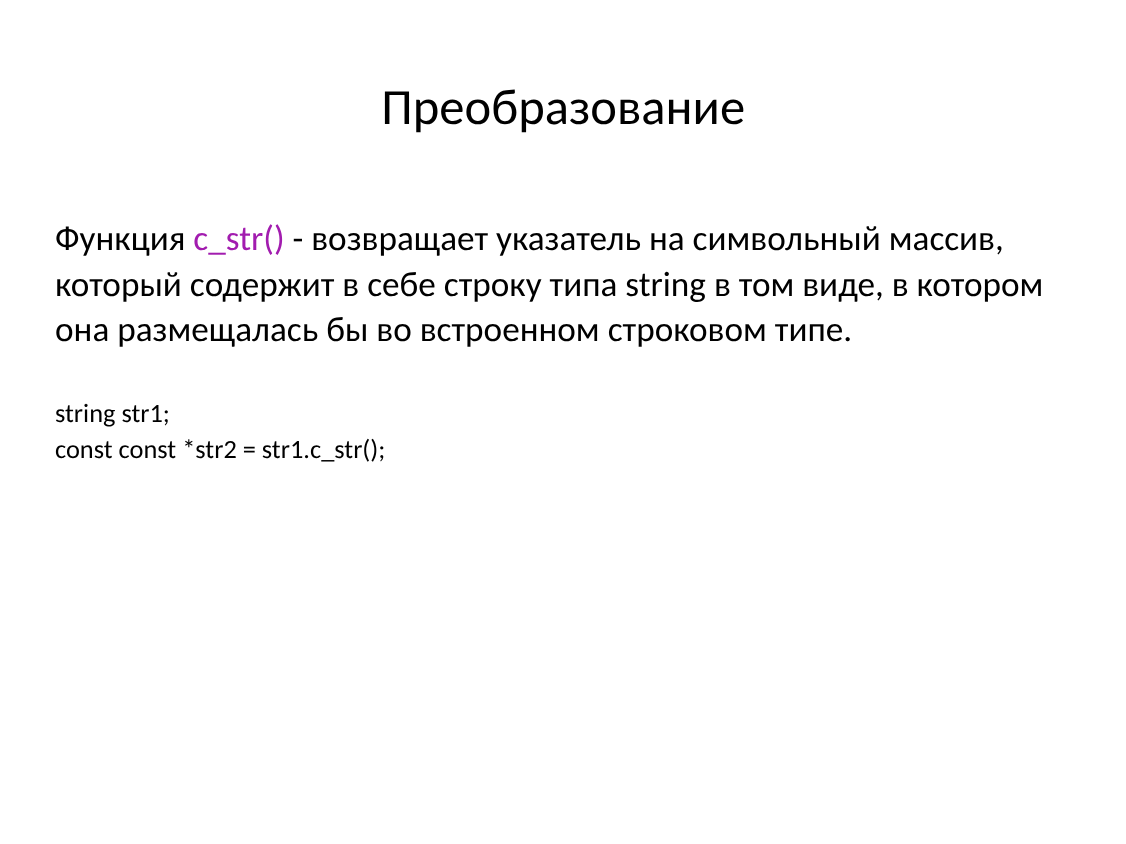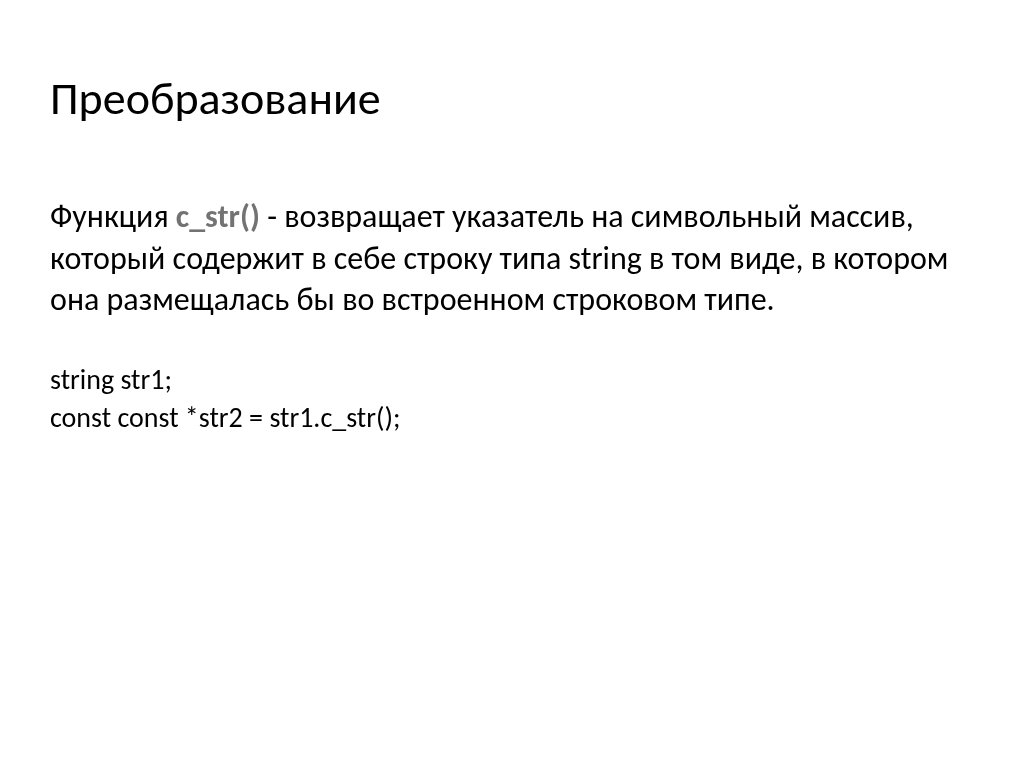--- a/index.html
+++ b/index.html
@@ -15,41 +15,40 @@
       color: #000000;
       overflow: hidden;
     }
     .slide {
       width: 100%;
       height: 100%;
       padding: 40px 50px 50px 50px;
     }
     .title {
       font-size: 46px;
-      text-align: left;
+      text-align: center;
       font-weight: normal;
       margin-bottom: 70px;
       margin-top: 30px;
       color: #000000;
     }
     .body-text {
       font-size: 32px;
       line-height: 1.3;
       color: #000000;
     }
     .paragraph {
       margin-bottom: 40px;
     }
     .code-block {
-      font-size: 28px;
+      font-size: 24px;
       line-height: 1.35;
     }
     .highlight {
-      color: #737373;
-      font-weight: bold;
+      color: #a21caf;
     }
   </style>
 </head>
 <body>
 
 <div class="slide">
   <h1 class="title">Преобразование</h1>
 
   <div class="body-text">
     <p class="paragraph">

